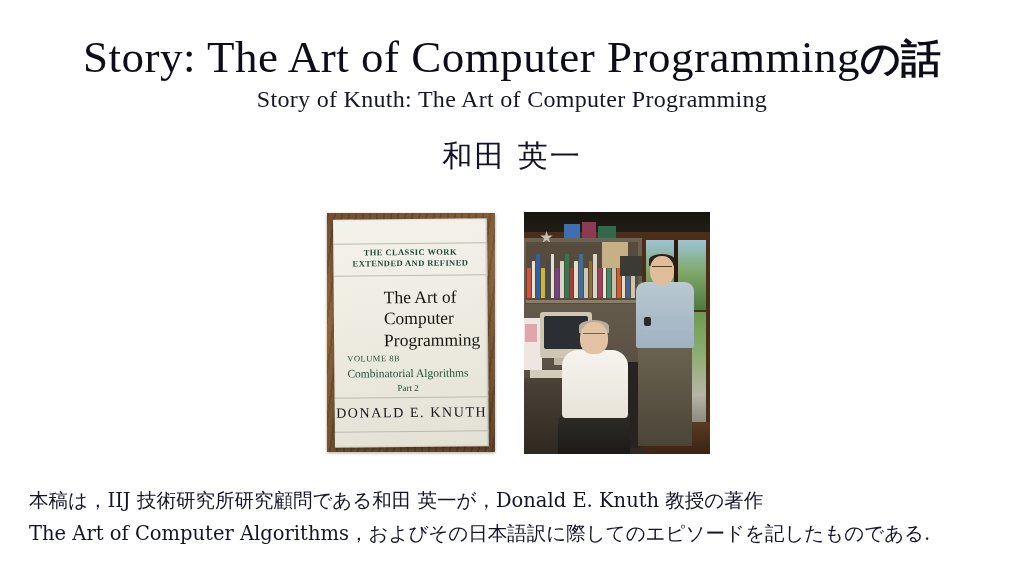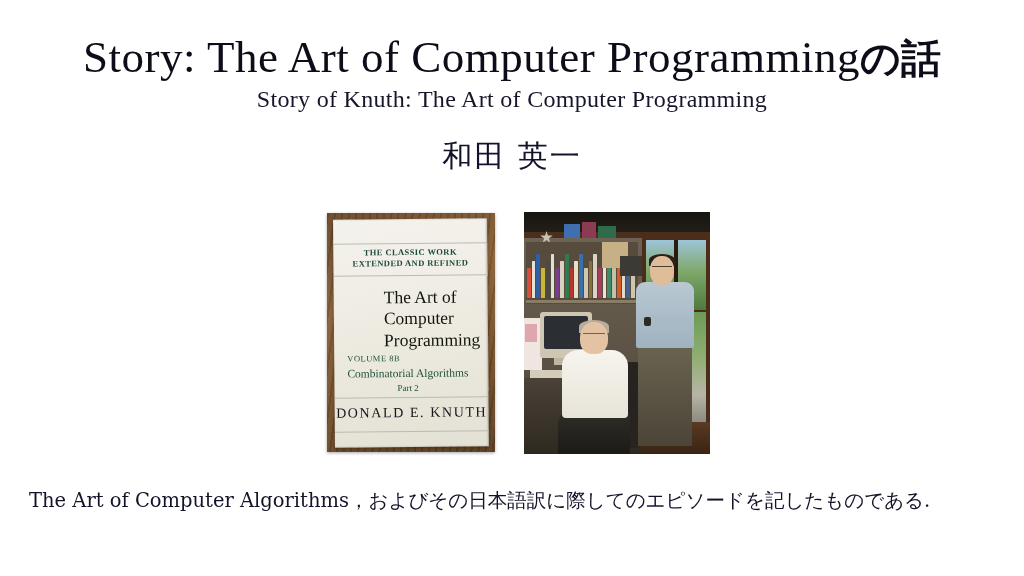--- a/index.html
+++ b/index.html
@@ -436,14 +436,15 @@
 
     <div class="op-knuth-legs"></div>
     <div class="op-knuth-body"></div>
     <div class="op-knuth-hair"></div>
     <div class="op-knuth-head"></div>
     <div class="op-knuth-glass"></div>
   </div>
 </div>
 
 <div class="caption">
+  <div>本稿は，IIJ 技術研究所研究顧問である和田 英一が，Donald E. Knuth 教授の著作</div>
   <div>The Art of Computer Algorithms，およびその日本語訳に際してのエピソードを記したものである.</div>
 </div>
 
 </body></html>

